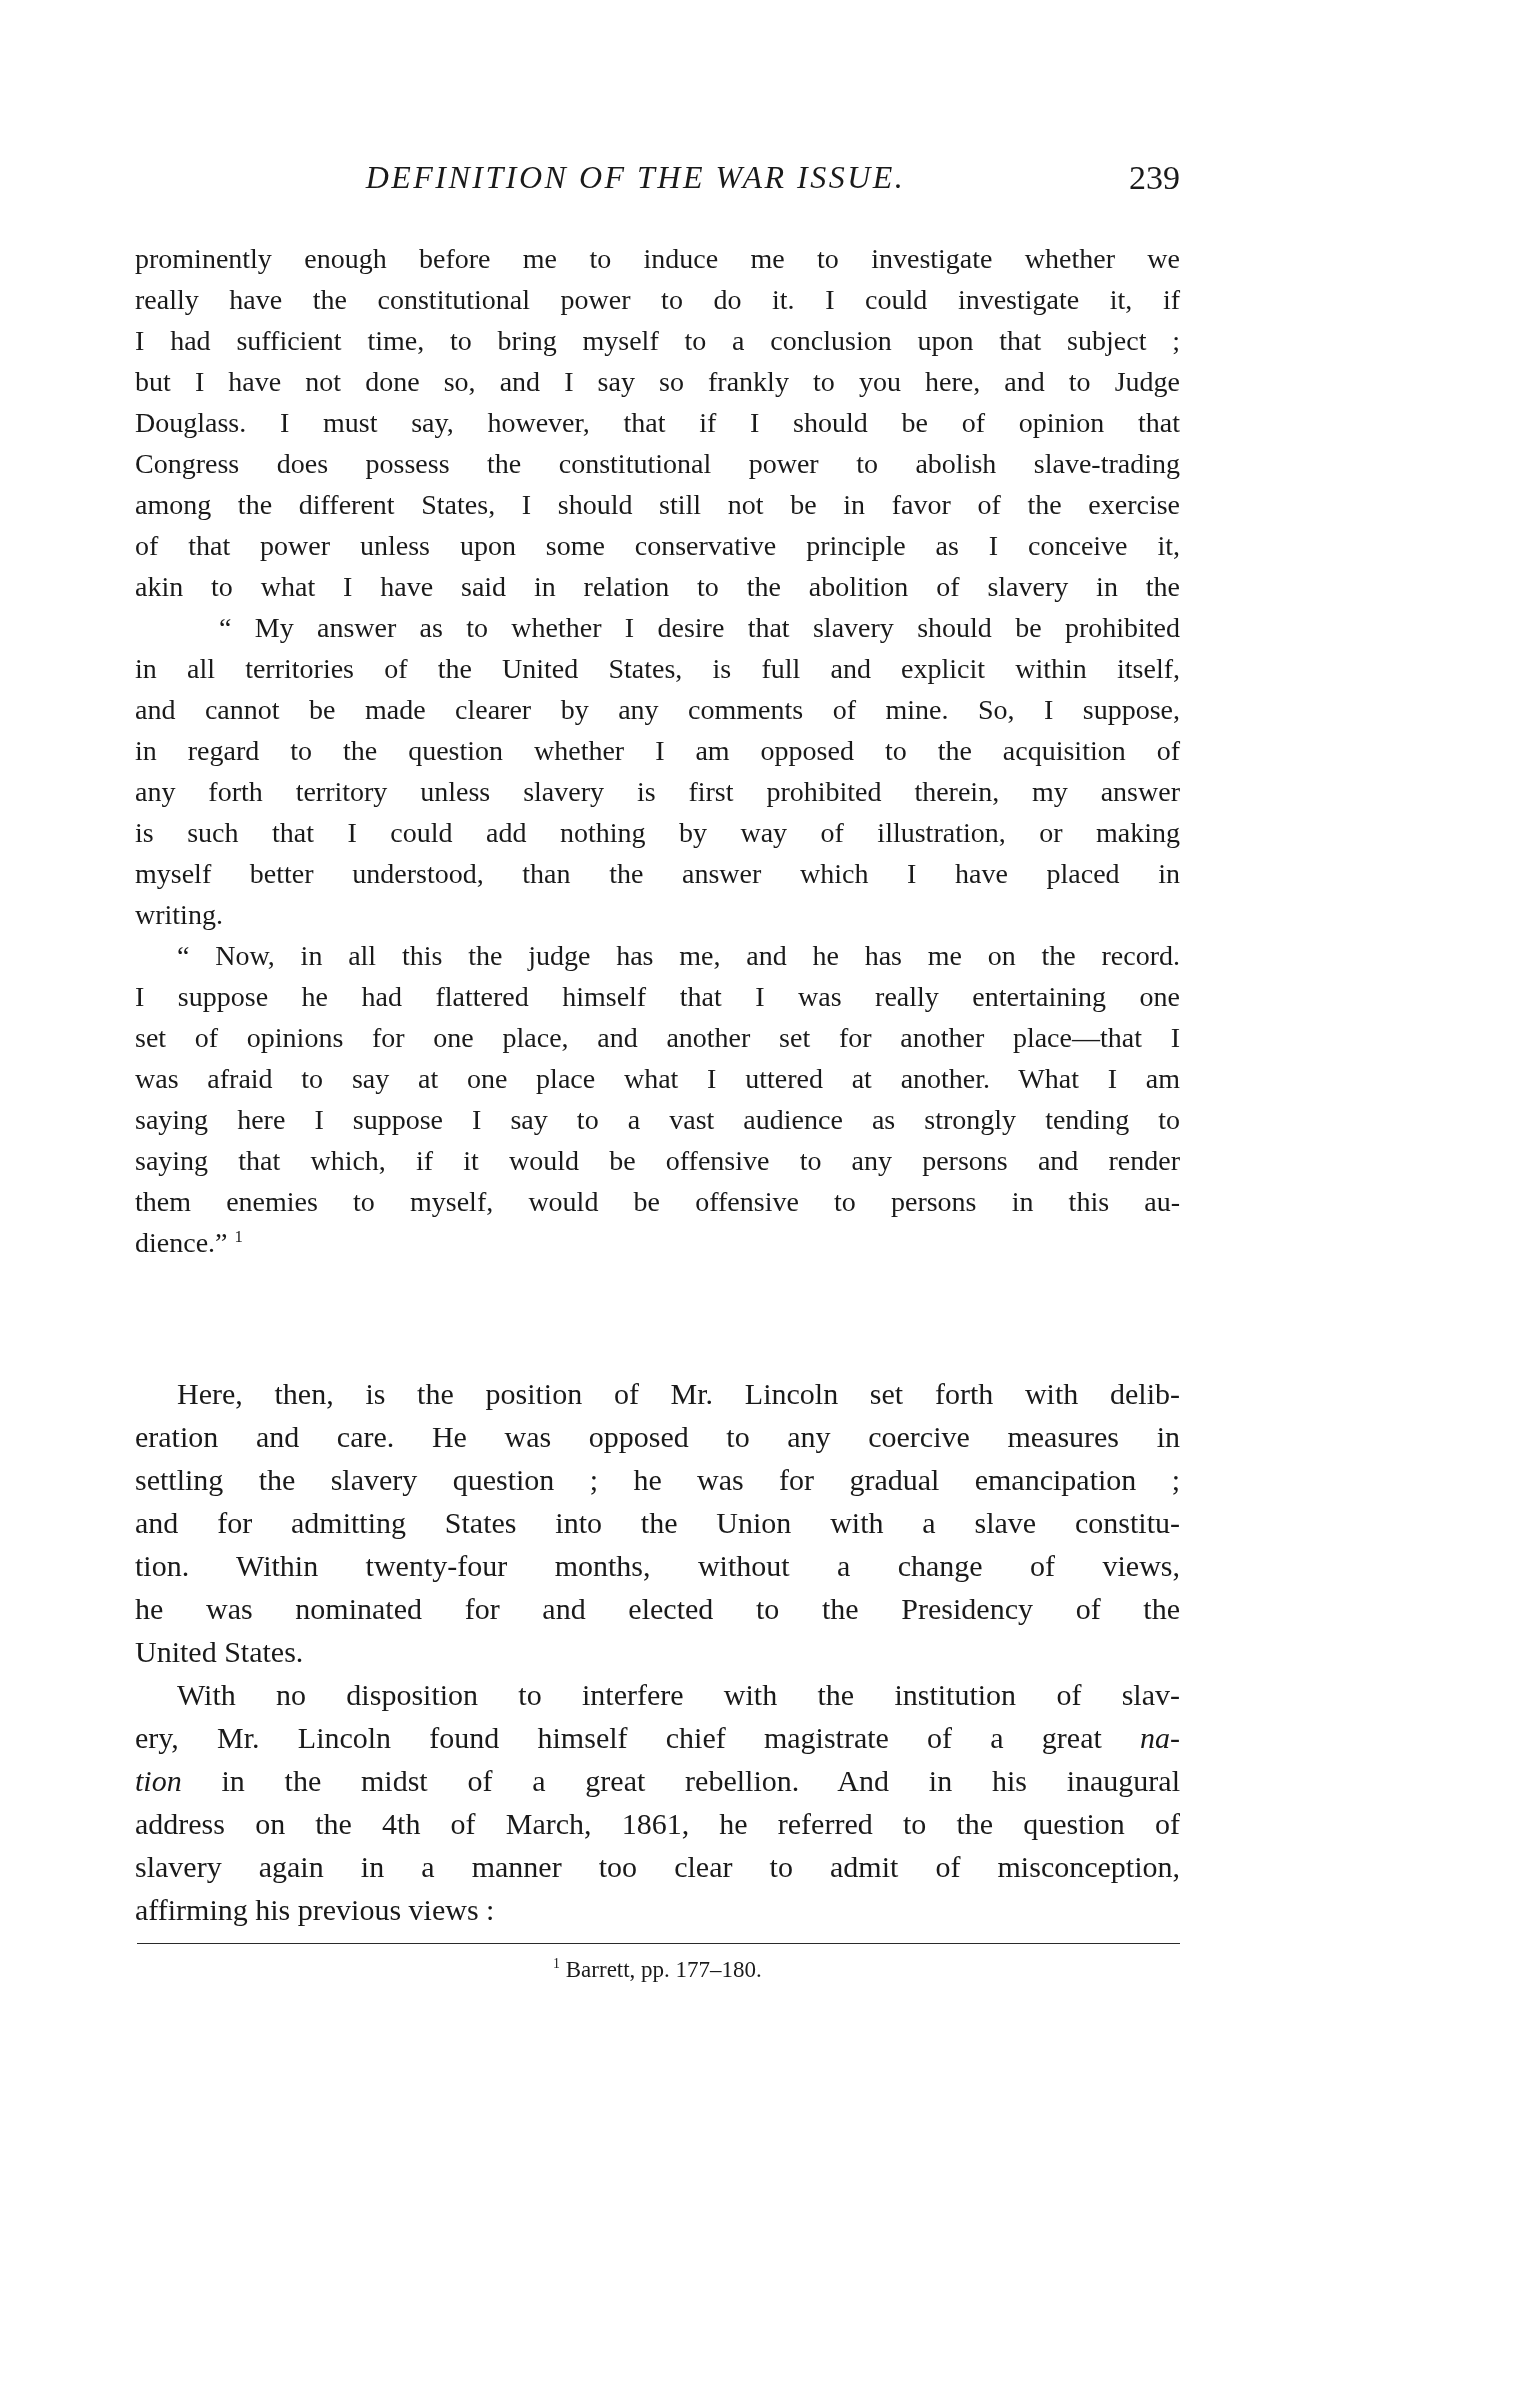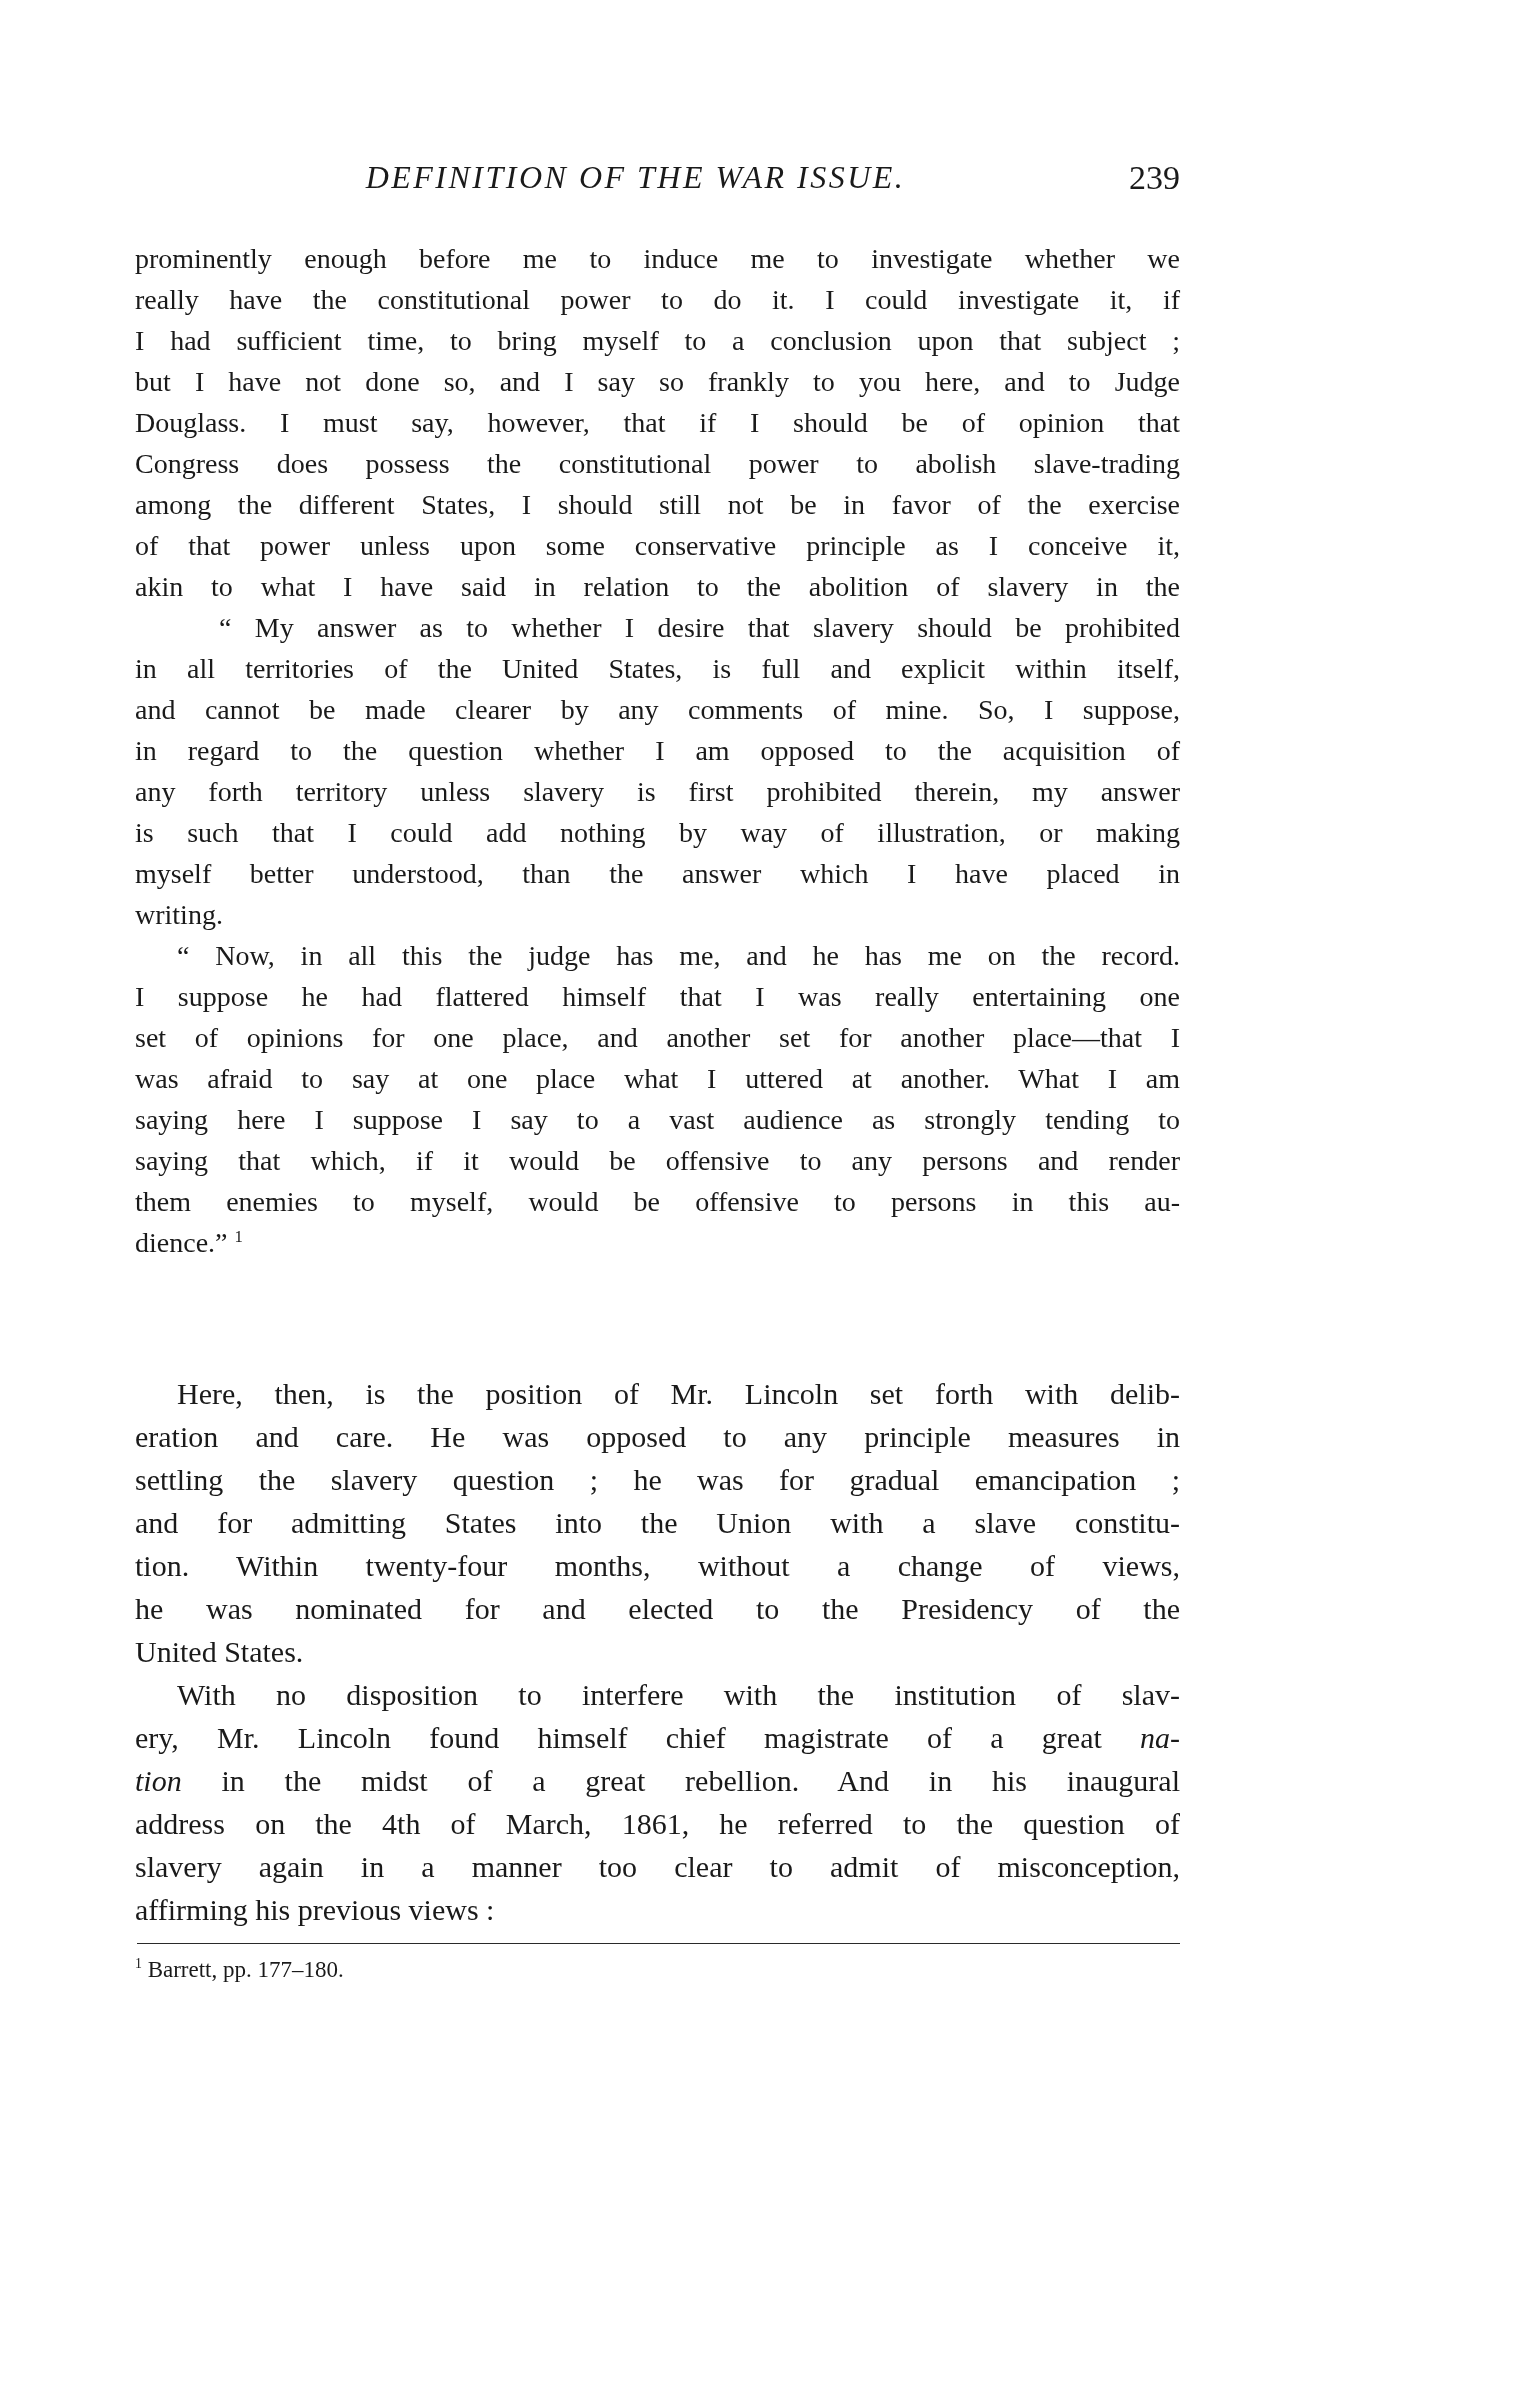--- a/index.html
+++ b/index.html
@@ -13,21 +13,21 @@
   .text-block { position: absolute; left: 135px; width: 1045px; }
   .quote { top: 238px; font-size: 28px; line-height: 41px; }
   .narrative { top: 1372px; font-size: 30px; line-height: 43px; }
   .para { margin: 0; text-align: justify; text-align-last: left; hyphens: none; font-family: Liberation Serif, serif; }
   .indent { text-indent: 42px; }
   .line { display: block; text-align: justify; text-align-last: justify; white-space: nowrap; }
   .line.last { text-align-last: left; }
   .narrative .para + .para { margin-top: 0; }
   .footnote-rule { position: absolute; top: 1943px; left: 137px; width: 1043px; height: 0;
                    border-top: 1.7px solid #2a2a2a; }
-  .footnote { position: absolute; top: 1957px; left: 135px; width: 1045px; 
+  .footnote { position: absolute; top: 1957px; left: 135px; width: 1045px; text-align: center;
               font-size: 23px; }
   sup { font-size: 60%; vertical-align: super; line-height: 0; }
   i.it { font-style: italic; margin-top: 21px; }
 </style>
 </head>
 <body>
 
 <div class="page">
 
   <div class="running-head">
@@ -65,21 +65,21 @@
       <span class="line">saying here I suppose I say to a vast audience as strongly tending to</span>
       <span class="line">saying that which, if it would be offensive to any persons and render</span>
       <span class="line">them enemies to myself, would be offensive to persons in this au-</span>
       <span class="line last"><span>dience.”</span> <sup>1</sup></span>
     </p>
   </div>
 
   <div class="text-block narrative">
     <p class="para">
       <span class="line" style="padding-left:42px">Here, then, is the position of Mr. Lincoln set forth with delib-</span>
-      <span class="line">eration and care.   He was opposed to any principle measures in</span>
+      <span class="line">eration and care.   He was opposed to any coercive measures in</span>
       <span class="line">settling the slavery question ; he was for gradual emancipation ;</span>
       <span class="line">and for admitting States into the Union with a slave constitu-</span>
       <span class="line">tion.   Within twenty-four months, without a change of views,</span>
       <span class="line">he was nominated for and elected to the Presidency of the</span>
       <span class="line last">United States.</span>
     </p>
     <p class="para">
       <span class="line" style="padding-left:42px">With no disposition to interfere with the institution of slav-</span>
       <span class="line"><span>ery, Mr. Lincoln found himself chief magistrate of a great </span><i class="it">na-</i></span>
       <span class="line"><i class="it">tion</i> <span>in the midst of a great rebellion.   And in his inaugural</span></span>

